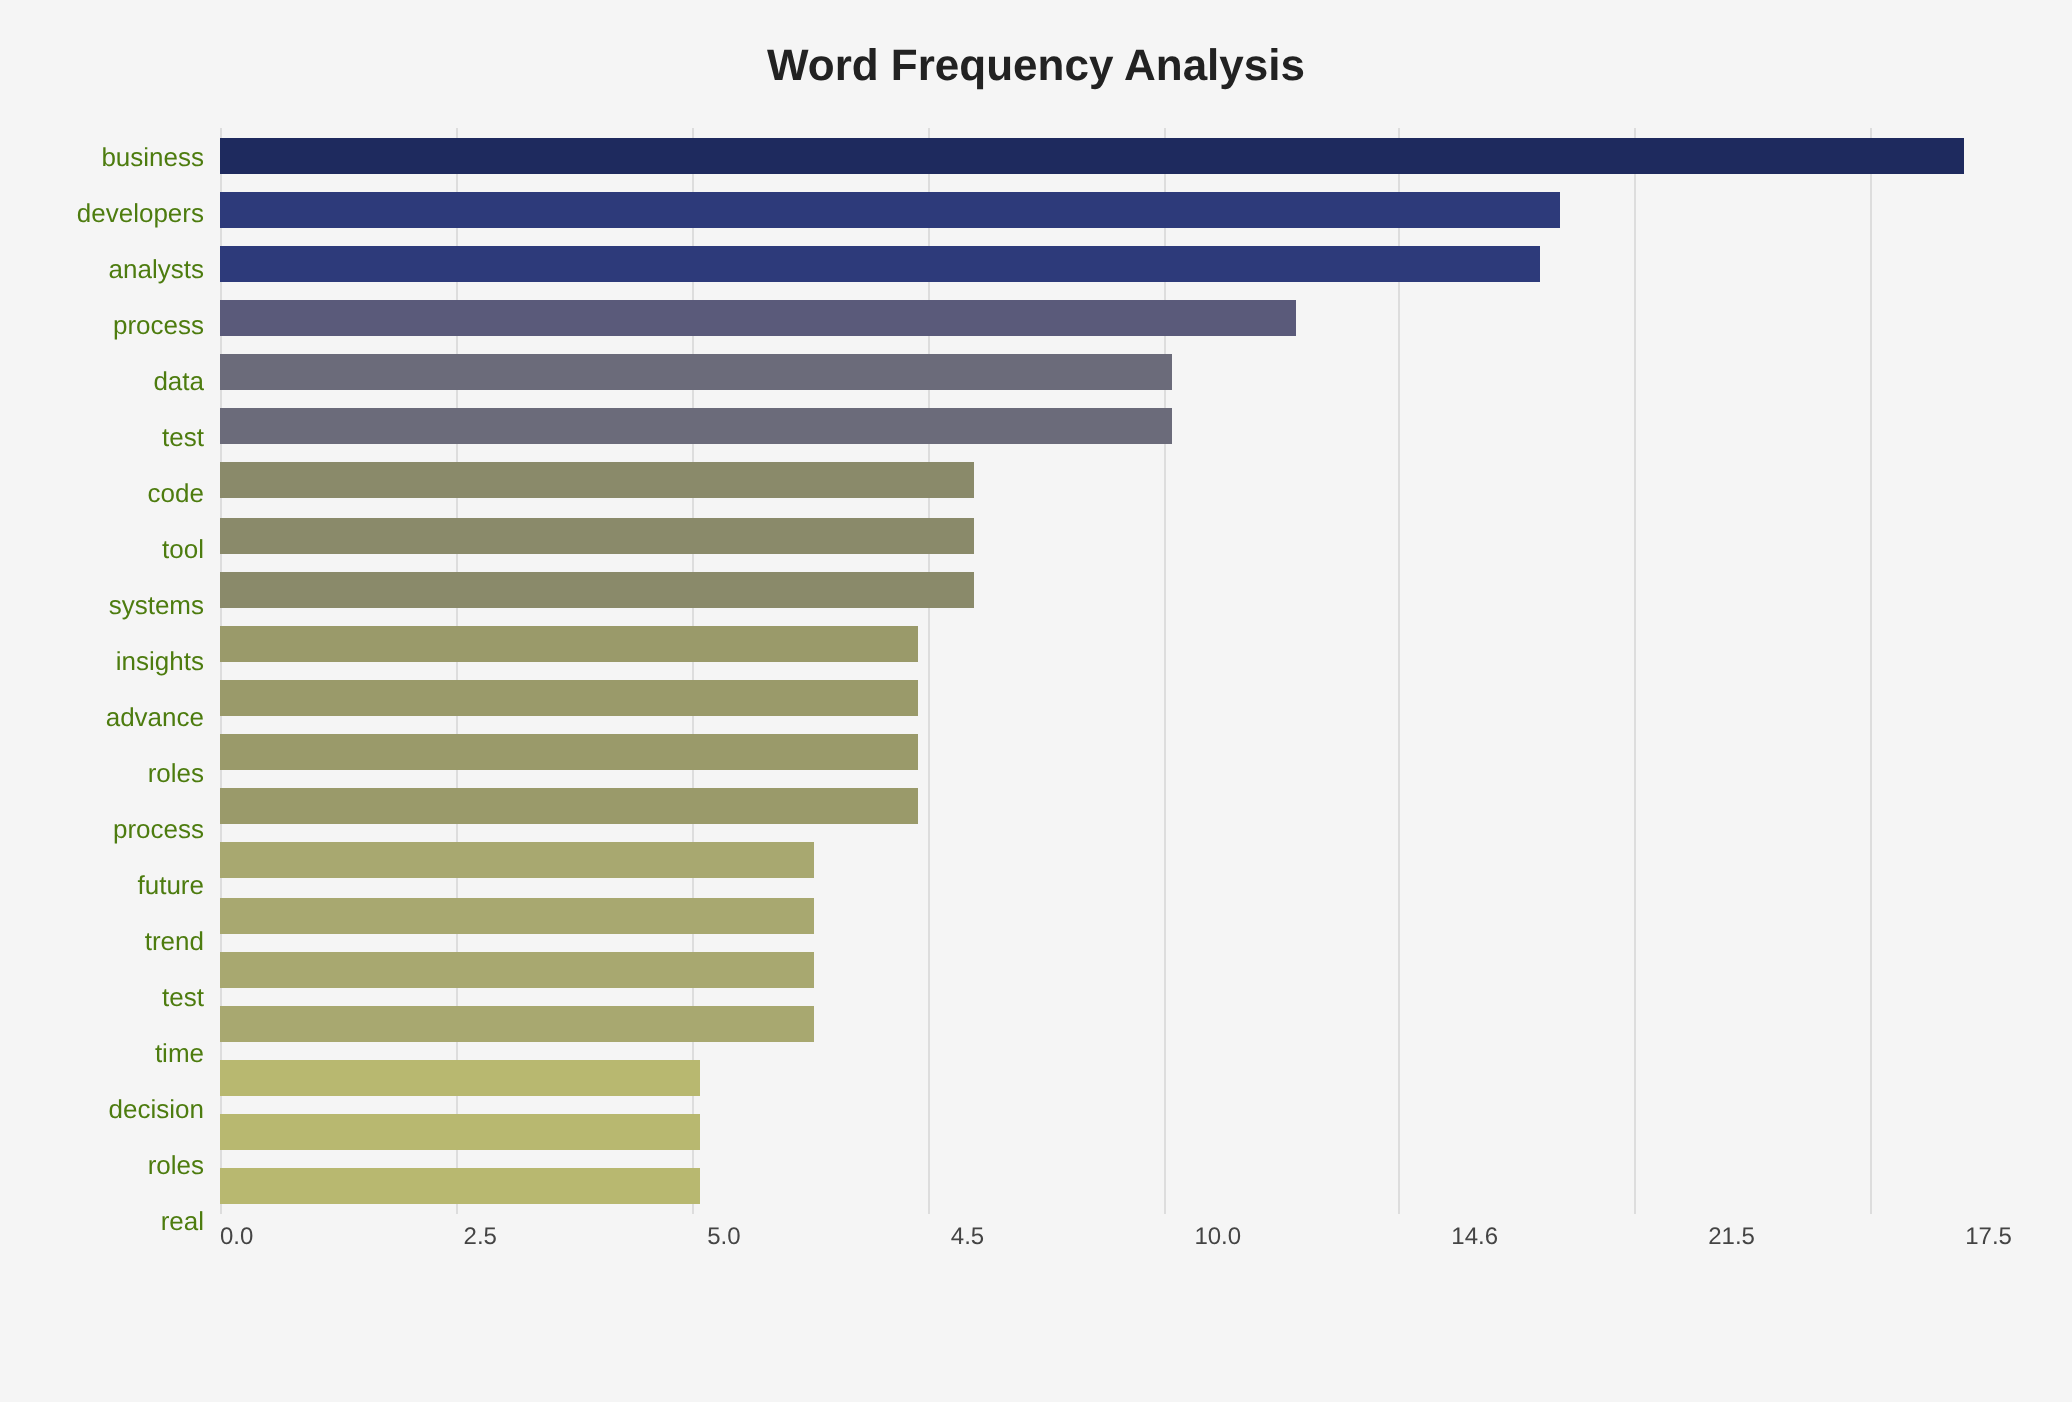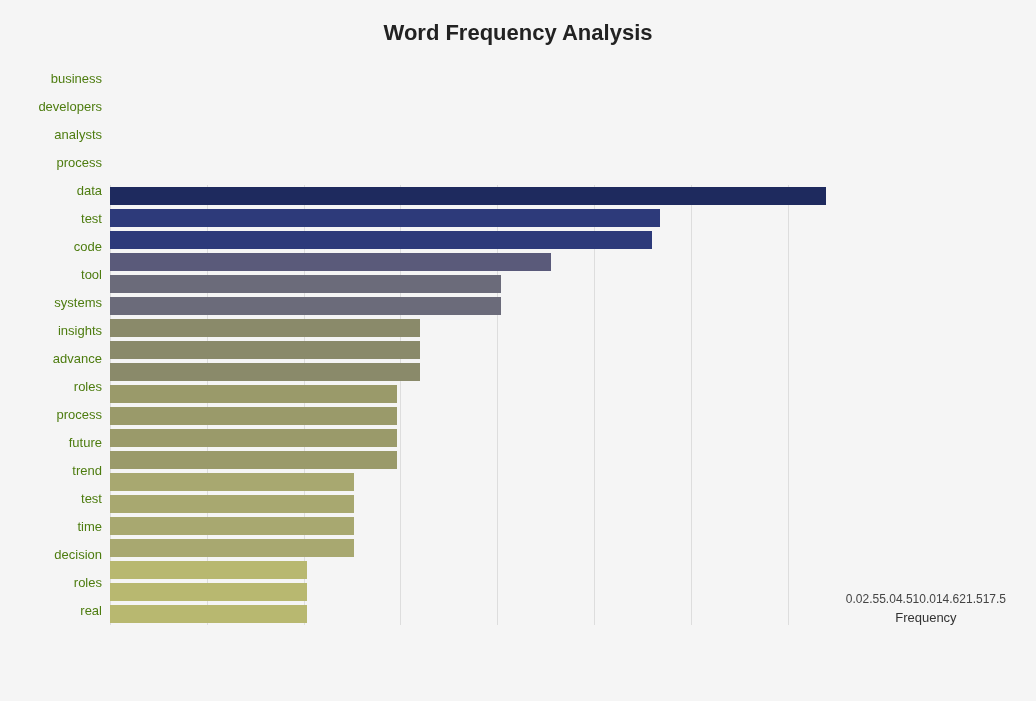--- a/index.html
+++ b/index.html
@@ -40,23 +40,22 @@
       align-items: flex-end;
     }
     .y-label {
       font-size: 13px;
       color: #4d7c0f;
       line-height: 1;
     }
     .plot-area {
       flex: 1;
       display: flex;
-      flex-direction: row;
-      position: relative;
-      align-items: flex-end;
+      flex-direction: column;
+      position: relative;
     }
     .bars-wrapper {
       flex: 1;
       display: flex;
       flex-direction: column;
       justify-content: space-around;
       position: relative;
       background: #f5f5f5;
     }
     
@@ -211,17 +210,16 @@
         <div class="x-ticks" id="x-ticks">
             <div class="x-tick">0.0</div>
             <div class="x-tick">2.5</div>
             <div class="x-tick">5.0</div>
             <div class="x-tick">4.5</div>
             <div class="x-tick">10.0</div>
             <div class="x-tick">14.6</div>
             <div class="x-tick">21.5</div>
             <div class="x-tick">17.5</div>
           </div>
-        <div class="x-axis-label">Frequency</div>
       </div>
     </div>
   </div>
 </div>
 
 </body></html>

